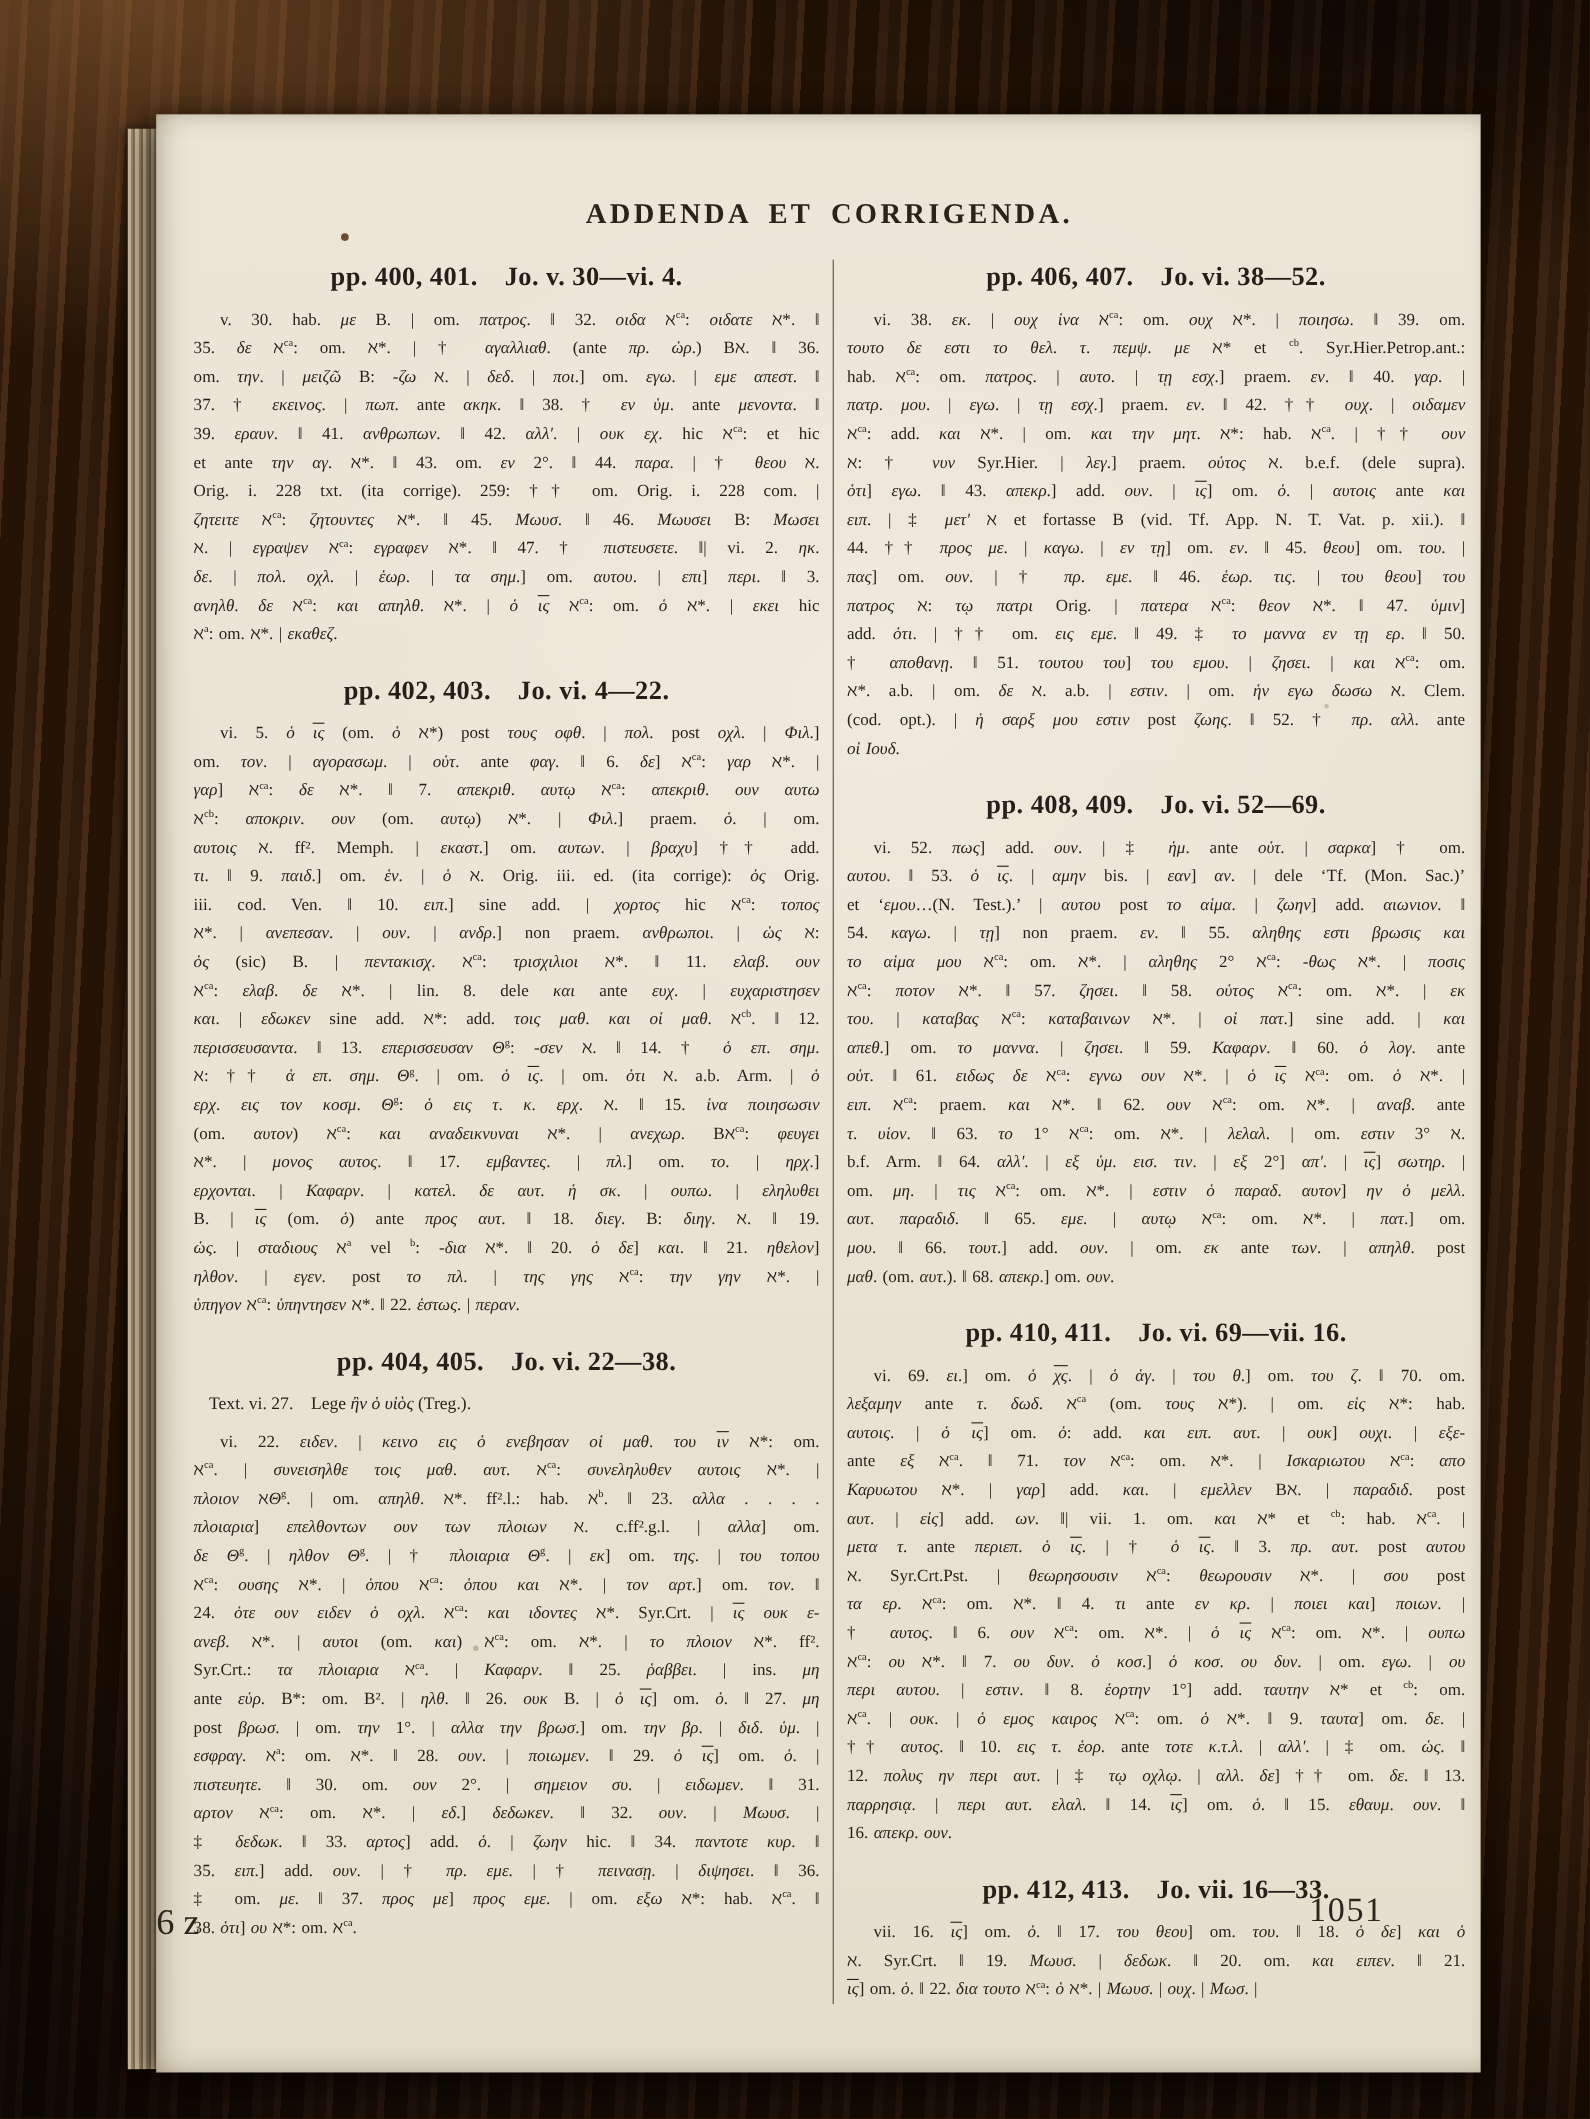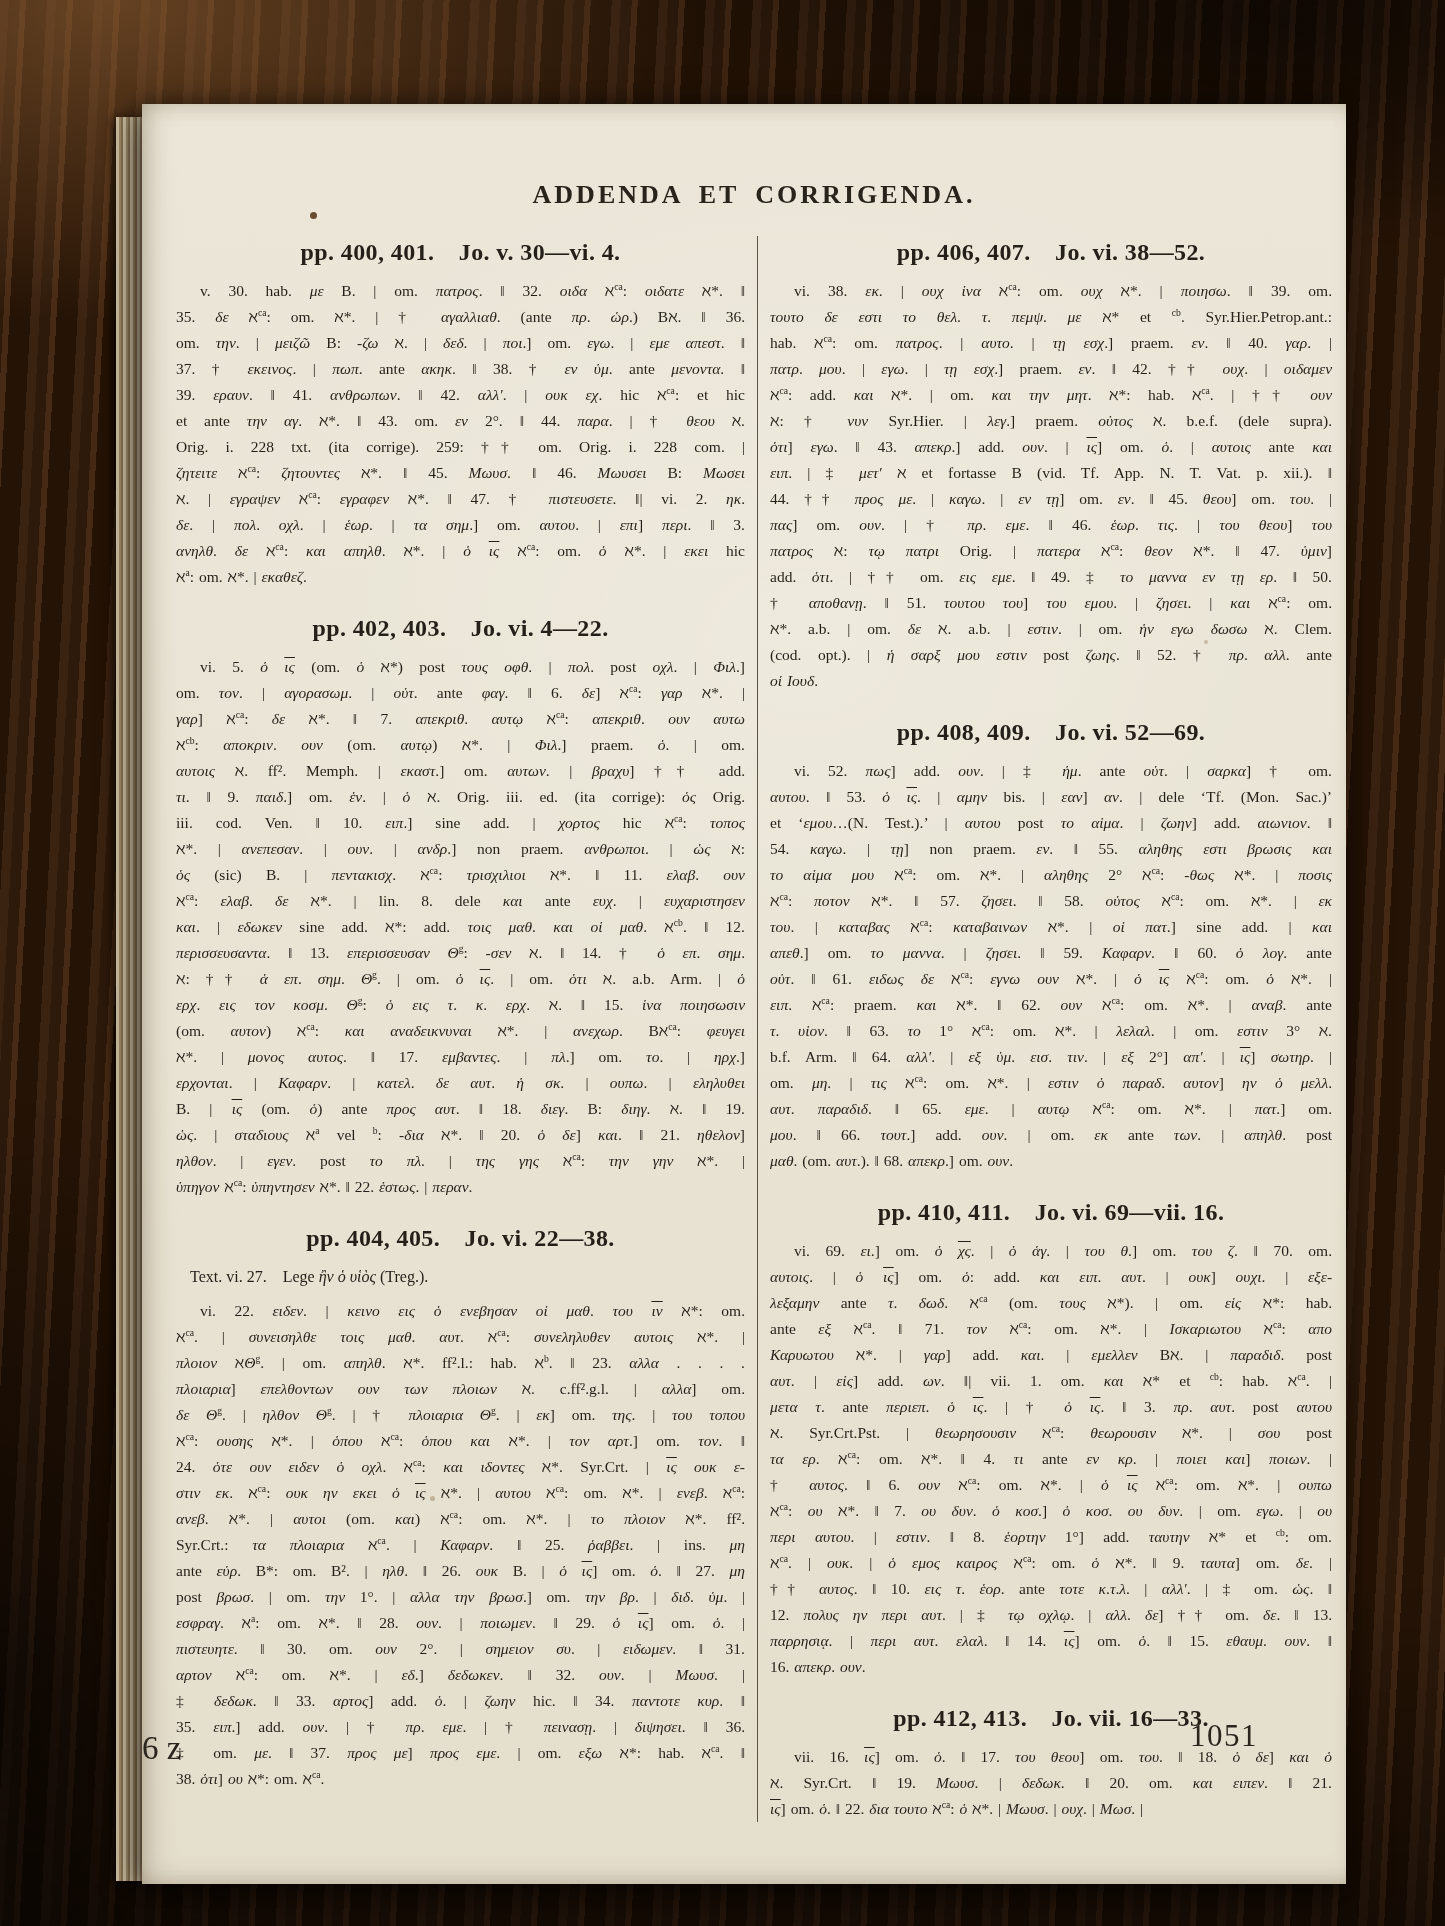--- a/index.html
+++ b/index.html
@@ -114,21 +114,20 @@
           <div class="ln end"><i class="gk">ὑπηγον</i> ℵ<sup>ca</sup>: <i class="gk">ὑπηντησεν</i> ℵ*. ‖ 22. <i class="gk">ἑστως</i>. | <i class="gk">περαν</i>.</div>
           <div class="sec-h">pp. 404, 405. Jo. vi. 22—38.</div>
           <div class="note">Text. vi. 27. Lege <i class="gk">ἢν</i> <i class="gk">ὁ</i> <i class="gk">υἱὸς</i> (Treg.).</div>
           <div class="ln in">vi. 22. <i class="gk">ειδεν</i>. | <i class="gk">κεινο</i> <i class="gk">εις</i> <i class="gk">ὁ</i> <i class="gk">ενεβησαν</i> <i class="gk">οἱ</i> <i class="gk">μαθ</i>. <i class="gk">του</i> <span class="ov"><i class="gk">ιν</i></span> ℵ*: om.</div>
           <div class="ln">ℵ<sup>ca</sup>. | <i class="gk">συνεισηλθε</i> <i class="gk">τοις</i> <i class="gk">μαθ</i>. <i class="gk">αυτ</i>. ℵ<sup>ca</sup>: <i class="gk">συνεληλυθεν</i> <i class="gk">αυτοις</i> ℵ*. |</div>
           <div class="ln"><i class="gk">πλοιον</i> ℵ<i class="gk">Θ</i><sup>g</sup>. | om. <i class="gk">απηλθ</i>. ℵ*. ff².l.: hab. ℵ<sup>b</sup>. ‖ 23. <i class="gk">αλλα</i> . . . .</div>
           <div class="ln"><i class="gk">πλοιαρια</i>] <i class="gk">επελθοντων</i> <i class="gk">ουν</i> <i class="gk">των</i> <i class="gk">πλοιων</i> ℵ. c.ff².g.l. | <i class="gk">αλλα</i>] om.</div>
           <div class="ln"><i class="gk">δε</i> <i class="gk">Θ</i><sup>g</sup>. | <i class="gk">ηλθον</i> <i class="gk">Θ</i><sup>g</sup>. | † <i class="gk">πλοιαρια</i> <i class="gk">Θ</i><sup>g</sup>. | <i class="gk">εκ</i>] om. <i class="gk">της</i>. | <i class="gk">του</i> <i class="gk">τοπου</i></div>
           <div class="ln">ℵ<sup>ca</sup>: <i class="gk">ουσης</i> ℵ*. | <i class="gk">ὁπου</i> ℵ<sup>ca</sup>: <i class="gk">ὁπου</i> <i class="gk">και</i> ℵ*. | <i class="gk">τον</i> <i class="gk">αρτ</i>.] om. <i class="gk">τον</i>. ‖</div>
           <div class="ln">24. <i class="gk">ὁτε</i> <i class="gk">ουν</i> <i class="gk">ειδεν</i> <i class="gk">ὁ</i> <i class="gk">οχλ</i>. ℵ<sup>ca</sup>: <i class="gk">και</i> <i class="gk">ιδοντες</i> ℵ*. Syr.Crt. | <span class="ov"><i class="gk">ις</i></span> <i class="gk">ουκ</i> <i class="gk">ε</i>-</div>
-          <div class="ln"><i class="gk">στιν</i> <i class="gk">εκ</i>. ℵ<sup>ca</sup>: <i class="gk">ουκ</i> <i class="gk">ην</i> <i class="gk">εκει</i> <i class="gk">ὁ</i> <span class="ov"><i class="gk">ις</i></span> ℵ*. | <i class="gk">αυτου</i> ℵ<sup>ca</sup>: om. ℵ*. | <i class="gk">ενεβ</i>. ℵ<sup>ca</sup>:</div>
           <div class="ln"><i class="gk">ανεβ</i>. ℵ*. | <i class="gk">αυτοι</i> (om. <i class="gk">και</i>) ℵ<sup>ca</sup>: om. ℵ*. | <i class="gk">το</i> <i class="gk">πλοιον</i> ℵ*. ff².</div>
           <div class="ln">Syr.Crt.: <i class="gk">τα</i> <i class="gk">πλοιαρια</i> ℵ<sup>ca</sup>. | <i class="gk">Καφαρν</i>. ‖ 25. <i class="gk">ῥαββει</i>. | ins. <i class="gk">μη</i></div>
           <div class="ln">ante <i class="gk">εὑρ</i>. B*: om. B². | <i class="gk">ηλθ</i>. ‖ 26. <i class="gk">ουκ</i> B. | <i class="gk">ὁ</i> <span class="ov"><i class="gk">ις</i></span>] om. <i class="gk">ὁ</i>. ‖ 27. <i class="gk">μη</i></div>
           <div class="ln">post <i class="gk">βρωσ</i>. | om. <i class="gk">την</i> 1°. | <i class="gk">αλλα</i> <i class="gk">την</i> <i class="gk">βρωσ</i>.] om. <i class="gk">την</i> <i class="gk">βρ</i>. | <i class="gk">διδ</i>. <i class="gk">ὑμ</i>. |</div>
           <div class="ln"><i class="gk">εσφραγ</i>. ℵ<sup>a</sup>: om. ℵ*. ‖ 28. <i class="gk">ουν</i>. | <i class="gk">ποιωμεν</i>. ‖ 29. <i class="gk">ὁ</i> <span class="ov"><i class="gk">ις</i></span>] om. <i class="gk">ὁ</i>. |</div>
           <div class="ln"><i class="gk">πιστευητε</i>. ‖ 30. om. <i class="gk">ουν</i> 2°. | <i class="gk">σημειον</i> <i class="gk">συ</i>. | <i class="gk">ειδωμεν</i>. ‖ 31.</div>
           <div class="ln"><i class="gk">αρτον</i> ℵ<sup>ca</sup>: om. ℵ*. | <i class="gk">εδ</i>.] <i class="gk">δεδωκεν</i>. ‖ 32. <i class="gk">ουν</i>. | <i class="gk">Μωυσ</i>. |</div>
           <div class="ln">‡ <i class="gk">δεδωκ</i>. ‖ 33. <i class="gk">αρτος</i>] add. <i class="gk">ὁ</i>. | <i class="gk">ζωην</i> hic. ‖ 34. <i class="gk">παντοτε</i> <i class="gk">κυρ</i>. ‖</div>
           <div class="ln">35. <i class="gk">ειπ</i>.] add. <i class="gk">ουν</i>. | † <i class="gk">πρ</i>. <i class="gk">εμε</i>. | † <i class="gk">πεινασῃ</i>. | <i class="gk">διψησει</i>. ‖ 36.</div>
           <div class="ln">‡ om. <i class="gk">με</i>. ‖ 37. <i class="gk">προς</i> <i class="gk">με</i>] <i class="gk">προς</i> <i class="gk">εμε</i>. | om. <i class="gk">εξω</i> ℵ*: hab. ℵ<sup>ca</sup>. ‖</div>
@@ -164,22 +163,22 @@
           <div class="ln"><i class="gk">οὑτ</i>. ‖ 61. <i class="gk">ειδως</i> <i class="gk">δε</i> ℵ<sup>ca</sup>: <i class="gk">εγνω</i> <i class="gk">ουν</i> ℵ*. | <i class="gk">ὁ</i> <span class="ov"><i class="gk">ις</i></span> ℵ<sup>ca</sup>: om. <i class="gk">ὁ</i> ℵ*. |</div>
           <div class="ln"><i class="gk">ειπ</i>. ℵ<sup>ca</sup>: praem. <i class="gk">και</i> ℵ*. ‖ 62. <i class="gk">ουν</i> ℵ<sup>ca</sup>: om. ℵ*. | <i class="gk">αναβ</i>. ante</div>
           <div class="ln"><i class="gk">τ</i>. <i class="gk">υἱον</i>. ‖ 63. <i class="gk">το</i> 1° ℵ<sup>ca</sup>: om. ℵ*. | <i class="gk">λελαλ</i>. | om. <i class="gk">εστιν</i> 3° ℵ.</div>
           <div class="ln">b.f. Arm. ‖ 64. <i class="gk">αλλ'</i>. | <i class="gk">εξ</i> <i class="gk">ὑμ</i>. <i class="gk">εισ</i>. <i class="gk">τιν</i>. | <i class="gk">εξ</i> 2°] <i class="gk">απ'</i>. | <span class="ov"><i class="gk">ις</i></span>] <i class="gk">σωτηρ</i>. |</div>
           <div class="ln">om. <i class="gk">μη</i>. | <i class="gk">τις</i> ℵ<sup>ca</sup>: om. ℵ*. | <i class="gk">εστιν</i> <i class="gk">ὁ</i> <i class="gk">παραδ</i>. <i class="gk">αυτον</i>] <i class="gk">ην</i> <i class="gk">ὁ</i> <i class="gk">μελλ</i>.</div>
           <div class="ln"><i class="gk">αυτ</i>. <i class="gk">παραδιδ</i>. ‖ 65. <i class="gk">εμε</i>. | <i class="gk">αυτῳ</i> ℵ<sup>ca</sup>: om. ℵ*. | <i class="gk">πατ</i>.] om.</div>
           <div class="ln"><i class="gk">μου</i>. ‖ 66. <i class="gk">τουτ</i>.] add. <i class="gk">ουν</i>. | om. <i class="gk">εκ</i> ante <i class="gk">των</i>. | <i class="gk">απηλθ</i>. post</div>
           <div class="ln end"><i class="gk">μαθ</i>. (om. <i class="gk">αυτ</i>.). ‖ 68. <i class="gk">απεκρ</i>.] om. <i class="gk">ουν</i>.</div>
           <div class="sec-h">pp. 410, 411. Jo. vi. 69—vii. 16.</div>
           <div class="ln in">vi. 69. <i class="gk">ει</i>.] om. <i class="gk">ὁ</i> <span class="ov"><i class="gk">χς</i></span>. | <i class="gk">ὁ</i> <i class="gk">ἁγ</i>. | <i class="gk">του</i> <i class="gk">θ</i>.] om. <i class="gk">του</i> <i class="gk">ζ</i>. ‖ 70. om.</div>
+          <div class="ln"><i class="gk">λεξαμην</i> ante <i class="gk">τ</i>. <i class="gk">δωδ</i>. ℵ<sup>ca</sup> (om. <i class="gk">τους</i> ℵ*). | om. <i class="gk">εἱς</i> ℵ*: hab.</div>
           <div class="ln"><i class="gk">αυτοις</i>. | <i class="gk">ὁ</i> <span class="ov"><i class="gk">ις</i></span>] om. <i class="gk">ὁ</i>: add. <i class="gk">και</i> <i class="gk">ειπ</i>. <i class="gk">αυτ</i>. | <i class="gk">ουκ</i>] <i class="gk">ουχι</i>. | <i class="gk">εξε</i>-</div>
-          <div class="ln"><i class="gk">λεξαμην</i> ante <i class="gk">τ</i>. <i class="gk">δωδ</i>. ℵ<sup>ca</sup> (om. <i class="gk">τους</i> ℵ*). | om. <i class="gk">εἱς</i> ℵ*: hab.</div>
           <div class="ln">ante <i class="gk">εξ</i> ℵ<sup>ca</sup>. ‖ 71. <i class="gk">τον</i> ℵ<sup>ca</sup>: om. ℵ*. | <i class="gk">Ισκαριωτου</i> ℵ<sup>ca</sup>: <i class="gk">απο</i></div>
           <div class="ln"><i class="gk">Καρυωτου</i> ℵ*. | <i class="gk">γαρ</i>] add. <i class="gk">και</i>. | <i class="gk">εμελλεν</i> Bℵ. | <i class="gk">παραδιδ</i>. post</div>
           <div class="ln"><i class="gk">αυτ</i>. | <i class="gk">εἱς</i>] add. <i class="gk">ων</i>. ‖| vii. 1. om. <i class="gk">και</i> ℵ* et <sup>cb</sup>: hab. ℵ<sup>ca</sup>. |</div>
           <div class="ln"><i class="gk">μετα</i> <i class="gk">τ</i>. ante <i class="gk">περιεπ</i>. <i class="gk">ὁ</i> <span class="ov"><i class="gk">ις</i></span>. | † <i class="gk">ὁ</i> <span class="ov"><i class="gk">ις</i></span>. ‖ 3. <i class="gk">πρ</i>. <i class="gk">αυτ</i>. post <i class="gk">αυτου</i></div>
           <div class="ln">ℵ. Syr.Crt.Pst. | <i class="gk">θεωρησουσιν</i> ℵ<sup>ca</sup>: <i class="gk">θεωρουσιν</i> ℵ*. | <i class="gk">σου</i> post</div>
           <div class="ln"><i class="gk">τα</i> <i class="gk">ερ</i>. ℵ<sup>ca</sup>: om. ℵ*. ‖ 4. <i class="gk">τι</i> ante <i class="gk">εν</i> <i class="gk">κρ</i>. | <i class="gk">ποιει</i> <i class="gk">και</i>] <i class="gk">ποιων</i>. |</div>
           <div class="ln">† <i class="gk">αυτος</i>. ‖ 6. <i class="gk">ουν</i> ℵ<sup>ca</sup>: om. ℵ*. | <i class="gk">ὁ</i> <span class="ov"><i class="gk">ις</i></span> ℵ<sup>ca</sup>: om. ℵ*. | <i class="gk">ουπω</i></div>
           <div class="ln">ℵ<sup>ca</sup>: <i class="gk">ου</i> ℵ*. ‖ 7. <i class="gk">ου</i> <i class="gk">δυν</i>. <i class="gk">ὁ</i> <i class="gk">κοσ</i>.] <i class="gk">ὁ</i> <i class="gk">κοσ</i>. <i class="gk">ου</i> <i class="gk">δυν</i>. | om. <i class="gk">εγω</i>. | <i class="gk">ου</i></div>
           <div class="ln"><i class="gk">περι</i> <i class="gk">αυτου</i>. | <i class="gk">εστιν</i>. ‖ 8. <i class="gk">ἑορτην</i> 1°] add. <i class="gk">ταυτην</i> ℵ* et <sup>cb</sup>: om.</div>
           <div class="ln">ℵ<sup>ca</sup>. | <i class="gk">ουκ</i>. | <i class="gk">ὁ</i> <i class="gk">εμος</i> <i class="gk">καιρος</i> ℵ<sup>ca</sup>: om. <i class="gk">ὁ</i> ℵ*. ‖ 9. <i class="gk">ταυτα</i>] om. <i class="gk">δε</i>. |</div>

